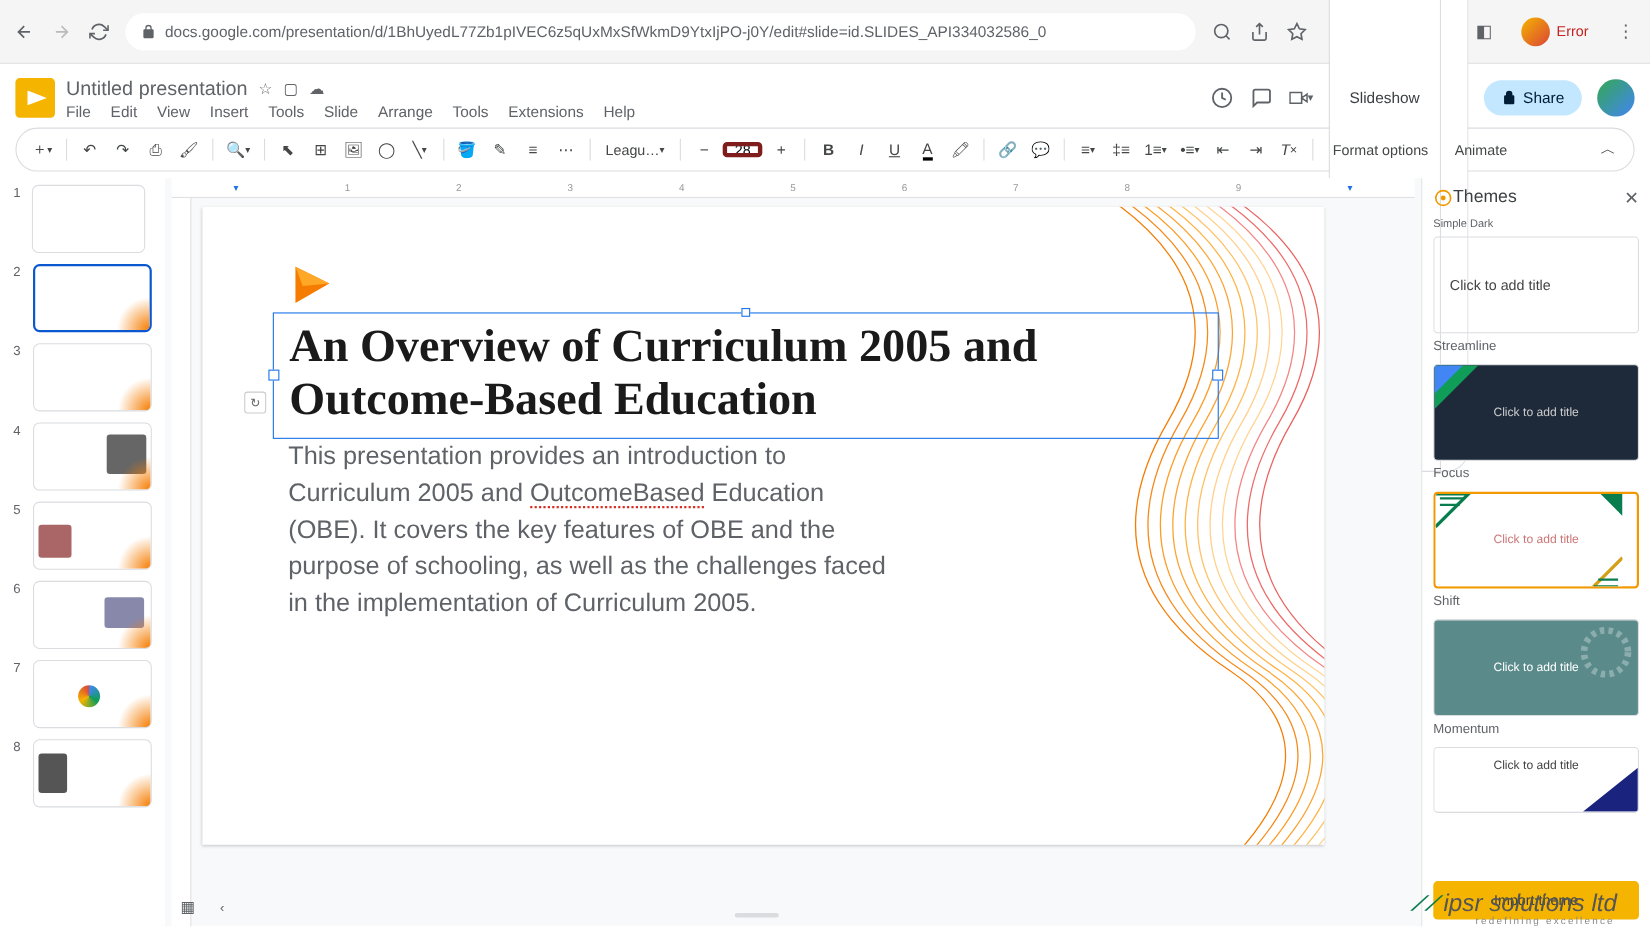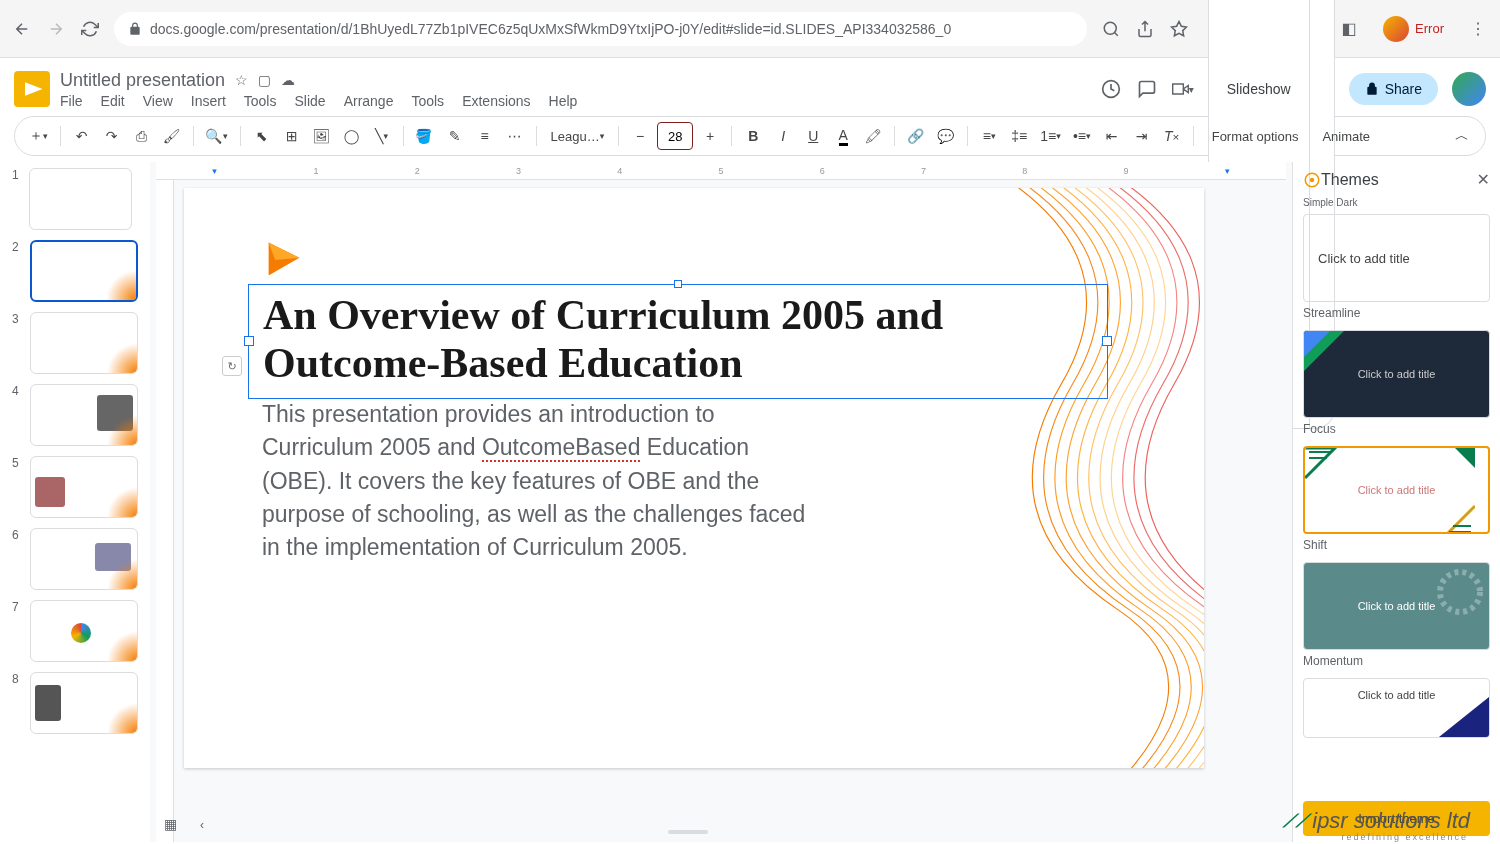--- a/index.html
+++ b/index.html
@@ -28,21 +28,21 @@
 .slideshow-wrap { display:flex; }
 .slideshow-drop { border:1px solid #dadce0; border-left:none; border-radius: 0 20px 20px 0; padding:8px 8px; background:#fff; }
 .slideshow-btn.main { border-radius: 20px 0 0 20px; }
 .share-btn { padding:8px 16px; background:#c2e7ff; border-radius:20px; font-size:14px; color:#001d35; display:flex; align-items:center; gap:6px; }
 .profile { width:34px; height:34px; border-radius:50%; background:linear-gradient(135deg,#34a853,#4285f4); }
 
 
 .toolbar { height: 40px; border:1px solid #dadce0; border-radius: 24px; margin: 0 14px 6px 14px; display:flex; align-items:center; padding: 0 10px; gap:4px; }
 .tb-btn { min-width:26px; height:26px; display:flex; align-items:center; justify-content:center; color:#444746; font-size:14px; border-radius:4px; cursor:pointer; padding:0 4px;}
 .tb-sep { width:1px; height:20px; background:#dadce0; margin:0 4px;}
-.font-input { width:36px; height:28px; border:1px solid #7f1d1d; border-radius:4px; text-align:center; font-size:13px; }
+.font-input { width:36px; height:14px; border:4px solid #7f1d1d; border-radius:4px; text-align:center; font-size:13px; }
 .font-name { font-size:13px; padding:0 6px;text-align:center;}
 .tb-text { font-size:13px; color:#444746; padding:0 10px; cursor:pointer;}
 .tb-collapse { margin-left:auto; }
 
 
 .main { display:flex; height: 680px; }
 .thumbs { width: 150px; padding: 6px 0 0 12px; overflow:hidden; }
 .thumb-row { display:flex; gap:6px; margin-bottom:10px; align-items:flex-start; }
 .thumb-num { font-size:12px; color:#5f6368; width:12px; }
 .thumb { width:108px; height:62px; border:1px solid #dadce0; border-radius:6px; background:#fff; position:relative; overflow:hidden; }

